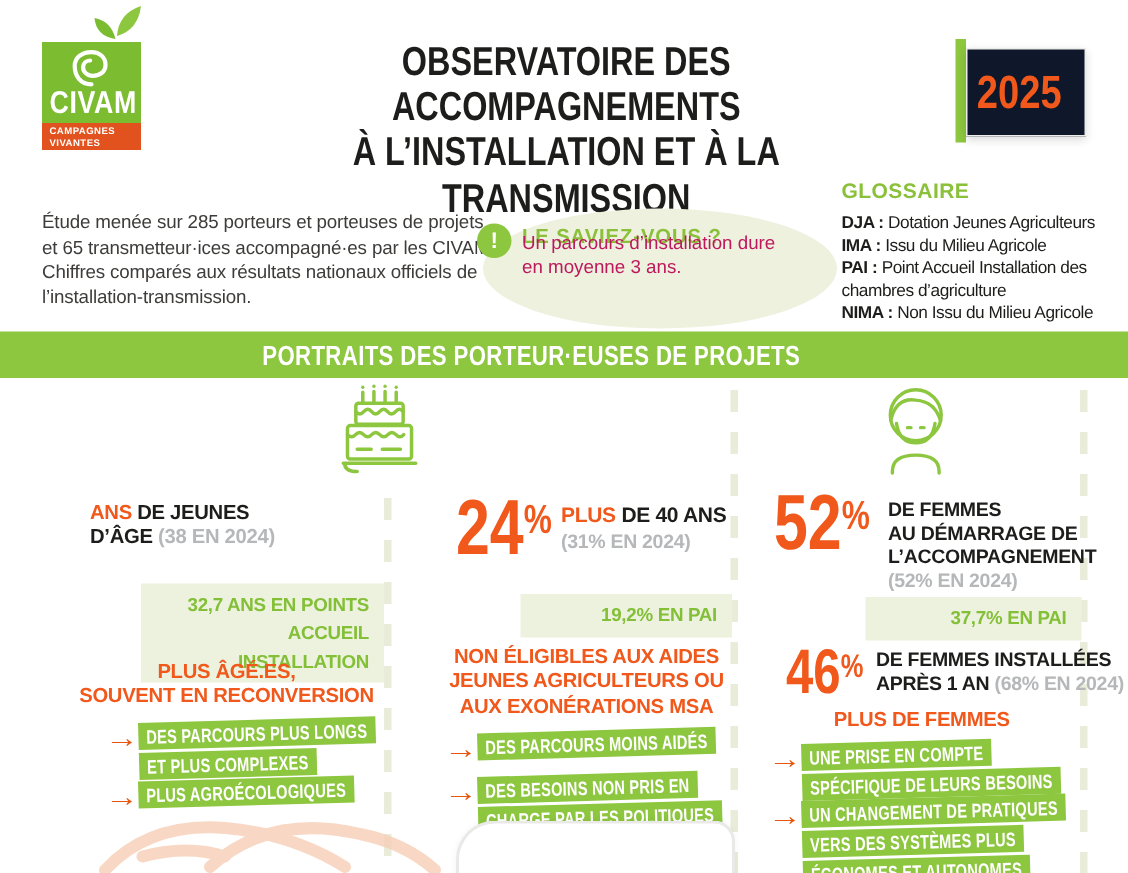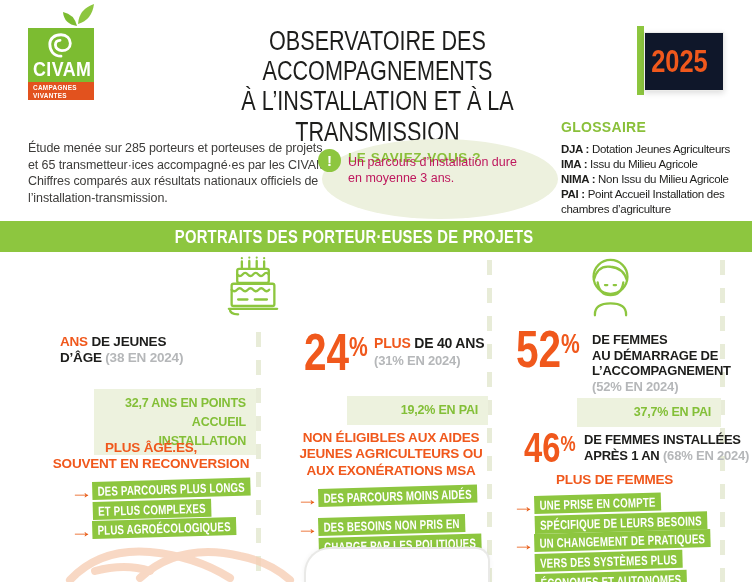--- a/index.html
+++ b/index.html
@@ -7,21 +7,21 @@
         font-family:"Liberation Sans",sans-serif;color:#1d1d1b;}
   .abs{position:absolute;}
   
   .logo-box{position:absolute;left:28px;top:28px;width:66px;height:54px;background:#7cbc31;}
   .logo-name{position:absolute;bottom:1px;left:0;width:100%;text-align:center;color:#fff;
              font-weight:bold;font-size:21px;letter-spacing:.5px;transform:scaleX(.85);}
   .logo-band{position:absolute;left:28px;top:82px;width:66px;height:18px;background:#e2521e;
              color:#fff;font-weight:bold;font-size:6.4px;line-height:1.25;padding:2px 0 0 5px;
              box-sizing:border-box;letter-spacing:.3px;}
   .title{position:absolute;left:105px;top:26px;width:545px;text-align:center;
-         font-weight:normal;font-size:27px;line-height:1.12;color:#1d1d1b;}
+         font-weight:bold;font-size:27px;line-height:1.12;color:#1d1d1b;}
   .title div{transform:scaleX(.8);}
   .year-bar{position:absolute;left:637px;top:26px;width:7px;height:69px;background:#8dc63f;}
   .year-box{position:absolute;left:644px;top:32px;width:78px;height:57px;background:#0f172a;
             border:1px solid #ececea;box-shadow:0 2px 6px rgba(0,0,0,.14);
             display:flex;align-items:center;justify-content:flex-start;}
   .year-box span{font-weight:bold;font-size:31px;color:#f0581c;transform:scaleX(.82);}
   
   .intro{position:absolute;left:28px;top:140px;width:305px;font-size:12.5px;line-height:1.32;
          color:#3d3c3a;margin:0;letter-spacing:-.1px;}
   .dyk-blob{position:absolute;left:322px;top:139px;width:236px;height:80px;background:#edf1de;
@@ -106,22 +106,22 @@
 
   <div class="dyk-blob"></div>
   <div class="dyk-icon">!</div>
   <div class="dyk-title">LE SAVIEZ-VOUS ?</div>
   <div class="dyk-text">Un parcours d’installation dure en moyenne 3 ans.</div>
 
   <div class="glossary">
     <div class="gl-title">GLOSSAIRE</div>
     <div class="gl-entry"><b>DJA :</b> <span>Dotation Jeunes Agriculteurs</span></div>
     <div class="gl-entry"><b>IMA :</b> <span>Issu du Milieu Agricole</span></div>
+    <div class="gl-entry"><b>PAI :</b> <span>Point Accueil Installation des chambres d’agriculture</span></div>
     <div class="gl-entry"><b>NIMA :</b> <span>Non Issu du Milieu Agricole</span></div>
-    <div class="gl-entry"><b>PAI :</b> <span>Point Accueil Installation des chambres d’agriculture</span></div>
   </div>
 
   <div class="banner">
     <span>PORTRAITS DES PORTEUR·EUSES DE PROJETS</span>
   </div>
 
   <div class="vsep" style="left:256px;top:332px;height:250px"></div>
   <div class="vsep" style="left:487px;top:260px;height:322px"></div>
   <div class="vsep" style="left:720px;top:260px;height:322px"></div>
 

